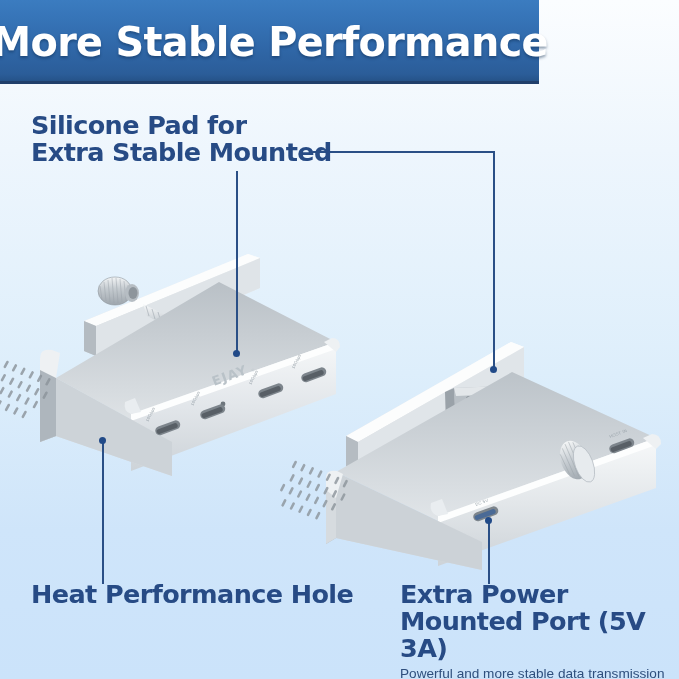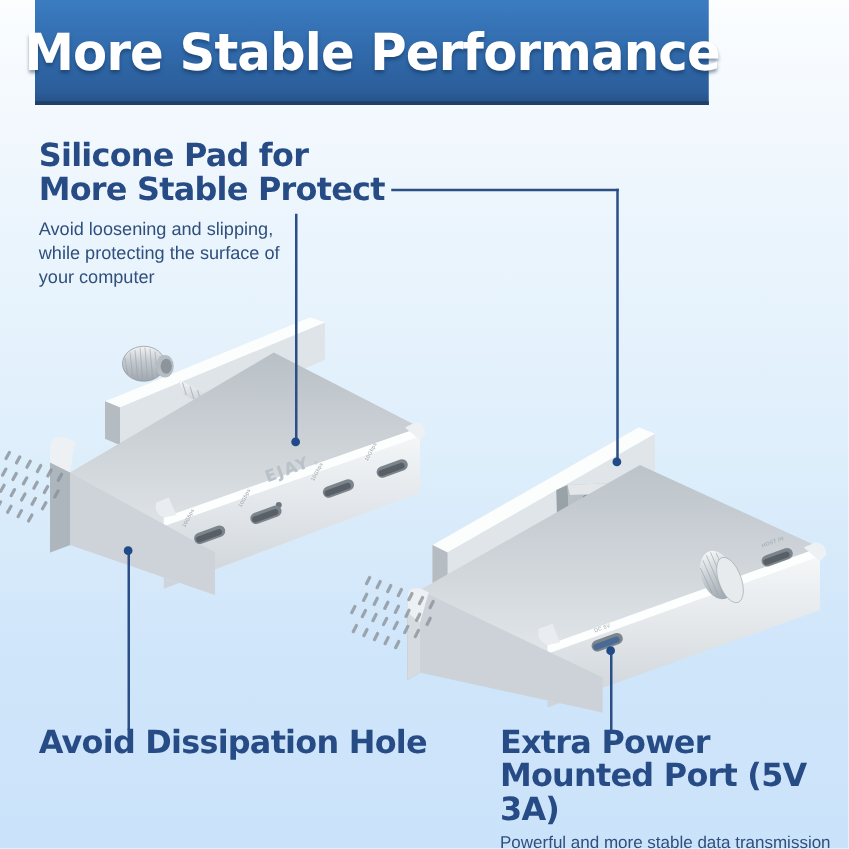--- a/index.html
+++ b/index.html
@@ -12,21 +12,20 @@
     position:relative;width:679px;height:679px;overflow:hidden;
     background:linear-gradient(180deg,#fbfdff 0%,#eef6fd 22%,#ddeefb 55%,#cfe5fa 78%,#cbe3fa 100%);
   }
 
   
   .header{
     position:absolute;left:0;top:0;width:539px;height:84px;
     background:linear-gradient(180deg,#3b7cc0 0%,#3572b5 28%,#2f66a6 60%,#2b5d99 88%,#234e82 100%);
     display:flex;align-items:center;justify-content:center;
     box-sizing:border-box;
-    margin-left:28px;
   }
   .header:after{
     content:"";position:absolute;left:0;bottom:0;width:100%;height:3px;
     background:#203f6b;
   }
   .header-title{
     color:#ffffff;font-size:41px;font-weight:bold;letter-spacing:-0.7px;
     text-shadow:0 2px 3px rgba(12,40,75,.45);
     font-family:"DejaVu Sans", sans-serif;
     transform:scaleX(.97);
@@ -384,28 +383,25 @@
   <div class="cdot" style="left:490px;top:366px;"></div>
 
   <div class="cline" style="left:102px;top:441px;width:1.6px;height:143px;"></div>
   <div class="cdot" style="left:99px;top:437px;"></div>
 
   <div class="cline" style="left:488px;top:521px;width:1.6px;height:63px;"></div>
   <div class="cdot" style="left:485px;top:517px;"></div>
 
   <div class="tblock" id="blk-silicone">
     <div class="t-head">Silicone Pad for
-More Stable Protect</div>
-    <div class="t-sub">Avoid loosening and slipping,
-while protecting the surface of
-your computer</div>
+Extra Stable Mounted</div>
   </div>
 
   <div class="tblock" id="blk-heat">
-    <div class="t-head">Avoid Dissipation Hole</div>
+    <div class="t-head">Heat Performance Hole</div>
   </div>
 
   <div class="tblock" id="blk-power">
     <div class="t-head">Extra Power
 Mounted Port (5V 3A)</div>
     <div class="t-sub">Powerful and more stable data transmission</div>
   </div>
 
 </div>
 

